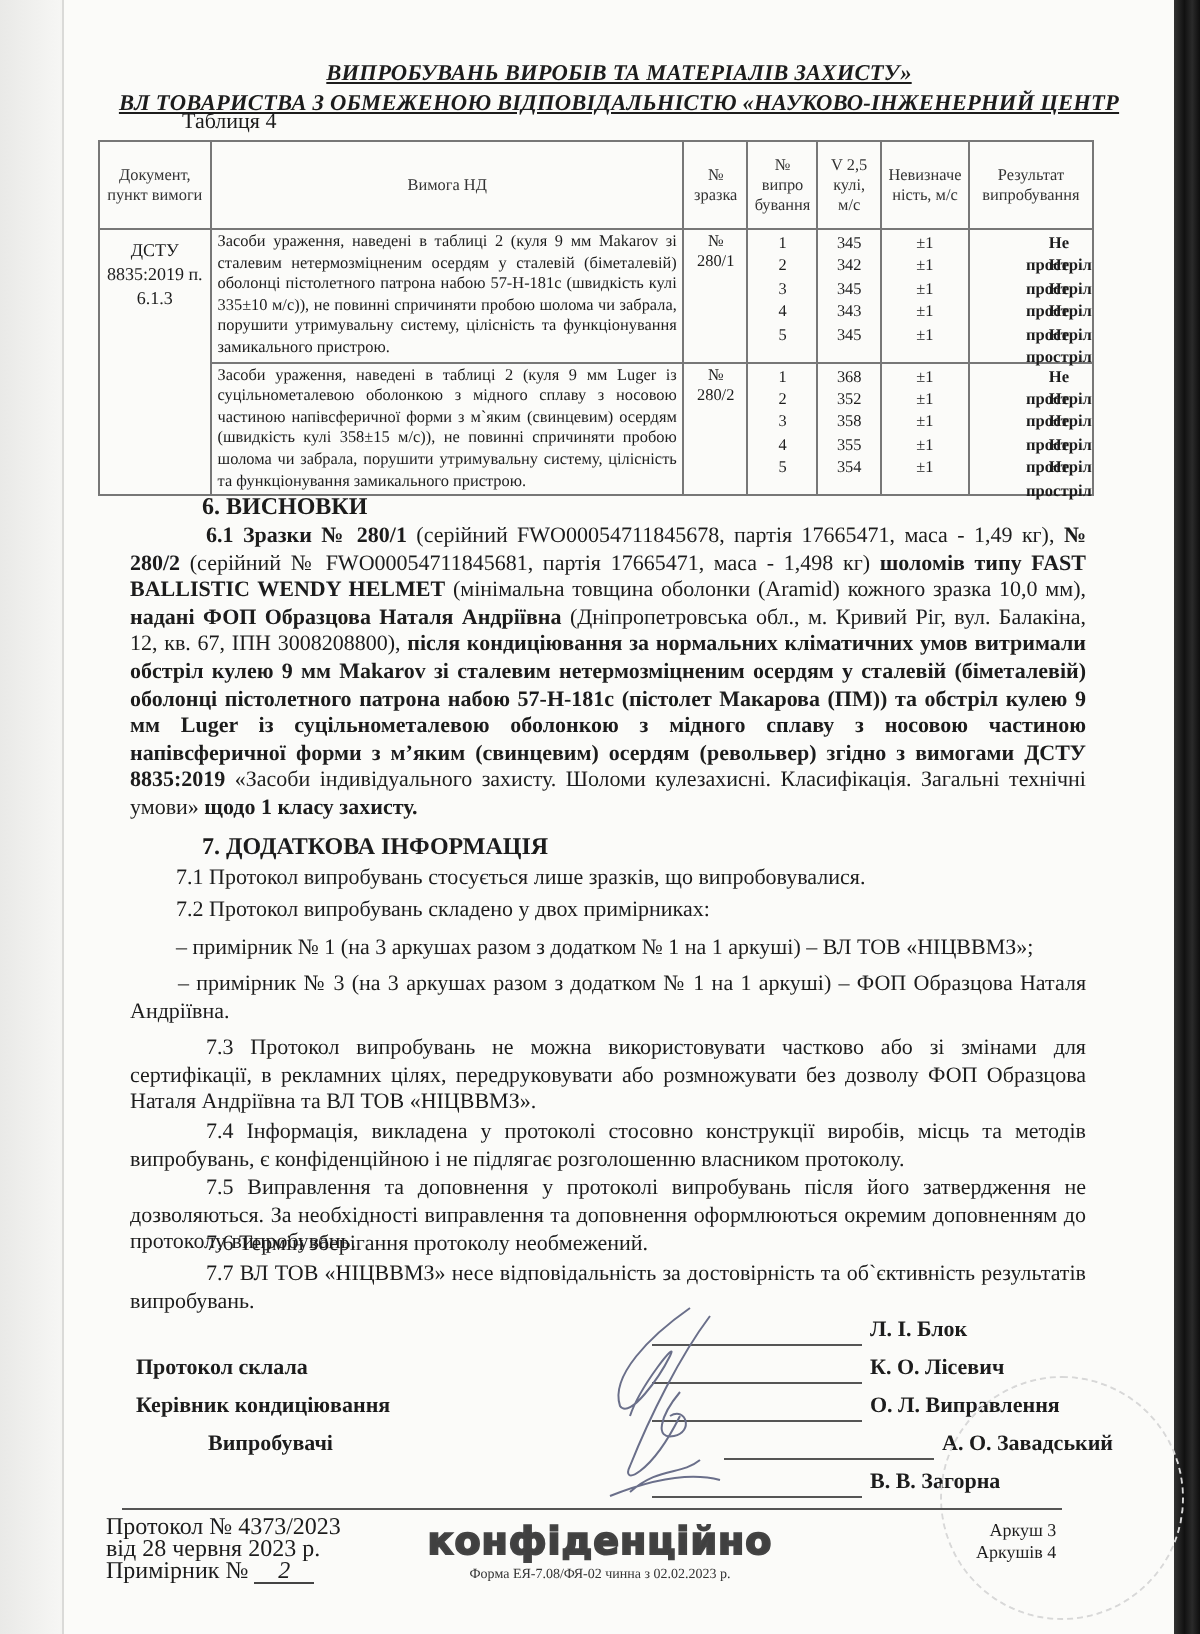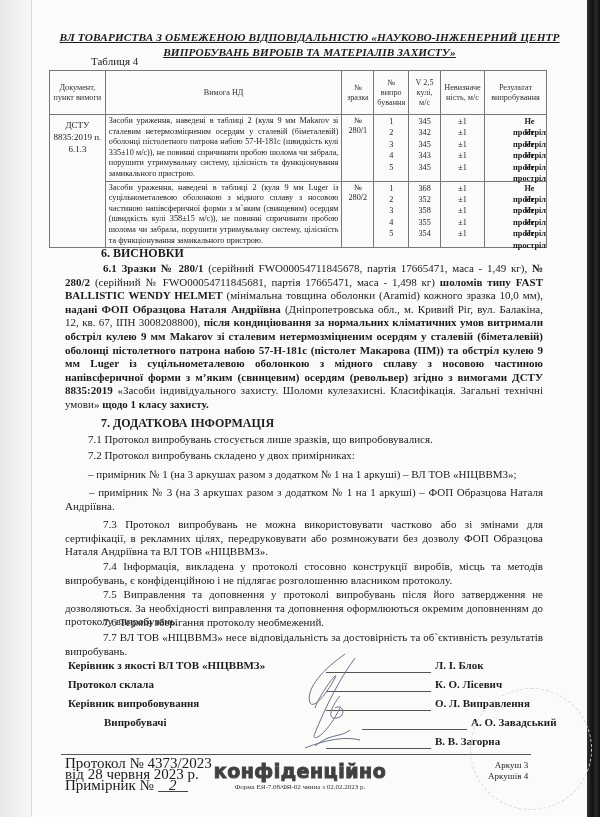--- a/index.html
+++ b/index.html
@@ -37,39 +37,39 @@
   .sign-row { position:absolute; left:68px; width:480px; height:18px; font-size:11px; }
   .sign-role { position:absolute; left:0; font-weight:bold; }
   .sign-line { position:absolute; left:258px; width:105px; top:13px; border-top:1px solid #555; }
   .sign-name { position:absolute; left:367px; font-weight:bold; }
 
   .signature { position:absolute; left:285px; top:648px; width:110px; height:105px; }
   .stamp { position:absolute; left:470px; top:688px; width:120px; height:120px; border-radius:50%;
            border:1px dashed #d8d8d8; }
 
   .footer-rule { position:absolute; left:61px; width:470px; top:754px; border-top:1px solid #555; }
-  .foot-left { position:absolute; left:65px; top:758px; font-size:15px; line-height:11px; }
+  .foot-left { position:absolute; left:53px; top:758px; font-size:12px; line-height:11px; }
   .foot-mid { position:absolute; left:210px; top:760px; width:180px; text-align:center; }
   .conf { font-family:"DejaVu Sans",sans-serif; font-size:19px; color:#404040; letter-spacing:0.5px;
           -webkit-text-stroke:1px #444; font-weight:bold; }
   .form-no { font-size:7px; color:#333; margin-top:1px; }
   .foot-right { position:absolute; left:488px; top:760px; font-size:9px; line-height:11px; text-align:right; }
   .mark-box { display:inline-block; width:30px; border-bottom:1px solid #444; font-style:italic; text-align:center; }
 </style>
 </head>
 <body>
 
 <div class="edge-left"></div>
 <div class="page"></div>
 <div class="fold-line"></div>
 <div class="edge-right"></div>
 
 <div class="header">
+  <div>ВИПРОБУВАНЬ ВИРОБІВ ТА МАТЕРІАЛІВ ЗАХИСТУ»</div>
   <div>ВЛ ТОВАРИСТВА З ОБМЕЖЕНОЮ ВІДПОВІДАЛЬНІСТЮ «НАУКОВО-ІНЖЕНЕРНИЙ ЦЕНТР</div>
-  <div>ВИПРОБУВАНЬ ВИРОБІВ ТА МАТЕРІАЛІВ ЗАХИСТУ»</div>
 </div>
 
 <div class="table-caption">Таблиця 4</div>
 
 <table class="t4">
   <colgroup>
     <col style="width:56px">
       <col style="width:240px">
       <col style="width:32px">
     <col style="width:32px">
@@ -180,31 +180,30 @@
 <div class="line" style="top:468px">–  примірник № 1 (на 3 аркушах разом з додатком № 1 на 1 аркуші) – ВЛ ТОВ «НІЦВВМЗ»;</div>
 <div class="para" style="top:486px; text-indent:24px">–  примірник № 3 (на 3 аркушах разом з додатком № 1 на 1 аркуші) – ФОП Образцова Наталя Андріївна.</div>
 <div class="para indent" style="top:518px">7.3 Протокол випробувань не можна використовувати частково або зі змінами для сертифікації, в рекламних цілях, передруковувати або розмножувати без дозволу ФОП Образцова Наталя Андріївна  та ВЛ ТОВ «НІЦВВМЗ».</div>
 <div class="para indent" style="top:560px">7.4 Інформація, викладена у протоколі стосовно конструкції виробів, місць та методів випробувань, є конфіденційною і не підлягає розголошенню власником протоколу.</div>
 <div class="para indent" style="top:588px">7.5 Виправлення та доповнення у протоколі випробувань після його затвердження не дозволяються. За необхідності виправлення та доповнення оформлюються окремим доповненням до протоколу випробувань.</div>
 <div class="para indent" style="top:616px">7.6  Термін зберігання протоколу необмежений.</div>
 <div class="para indent" style="top:631px">7.7 ВЛ ТОВ «НІЦВВМЗ» несе відповідальність за достовірність та об`єктивність результатів випробувань.</div>
 
 <div id="sign-block">
     <div class="sign-row" style="top: 659px;">
-      <span class="sign-role">Керівник з якості ВЛ ТОВ «НІЦВВМЗ»</span>
       <span class="sign-line"></span>
       <span class="sign-name">Л. І. Блок</span>
     </div>
     <div class="sign-row" style="top: 678px;">
       <span class="sign-role">Протокол склала</span>
       <span class="sign-line"></span>
       <span class="sign-name">К. О. Лісевич</span>
     </div>
     <div class="sign-row" style="top: 697px;">
-      <span class="sign-role">Керівник випробовування</span>
+      <span class="sign-role">Керівник кондиціювання</span>
       <span class="sign-line"></span>
       <span class="sign-name">О. Л. Виправлення</span>
     </div>
     <div class="sign-row" style="top: 716px; margin-left: 36px;">
       <span class="sign-role">Випробувачі</span>
       <span class="sign-line"></span>
       <span class="sign-name">А. О. Завадський</span>
     </div>
     <div class="sign-row" style="top: 735px;">
       <span class="sign-role"></span>

